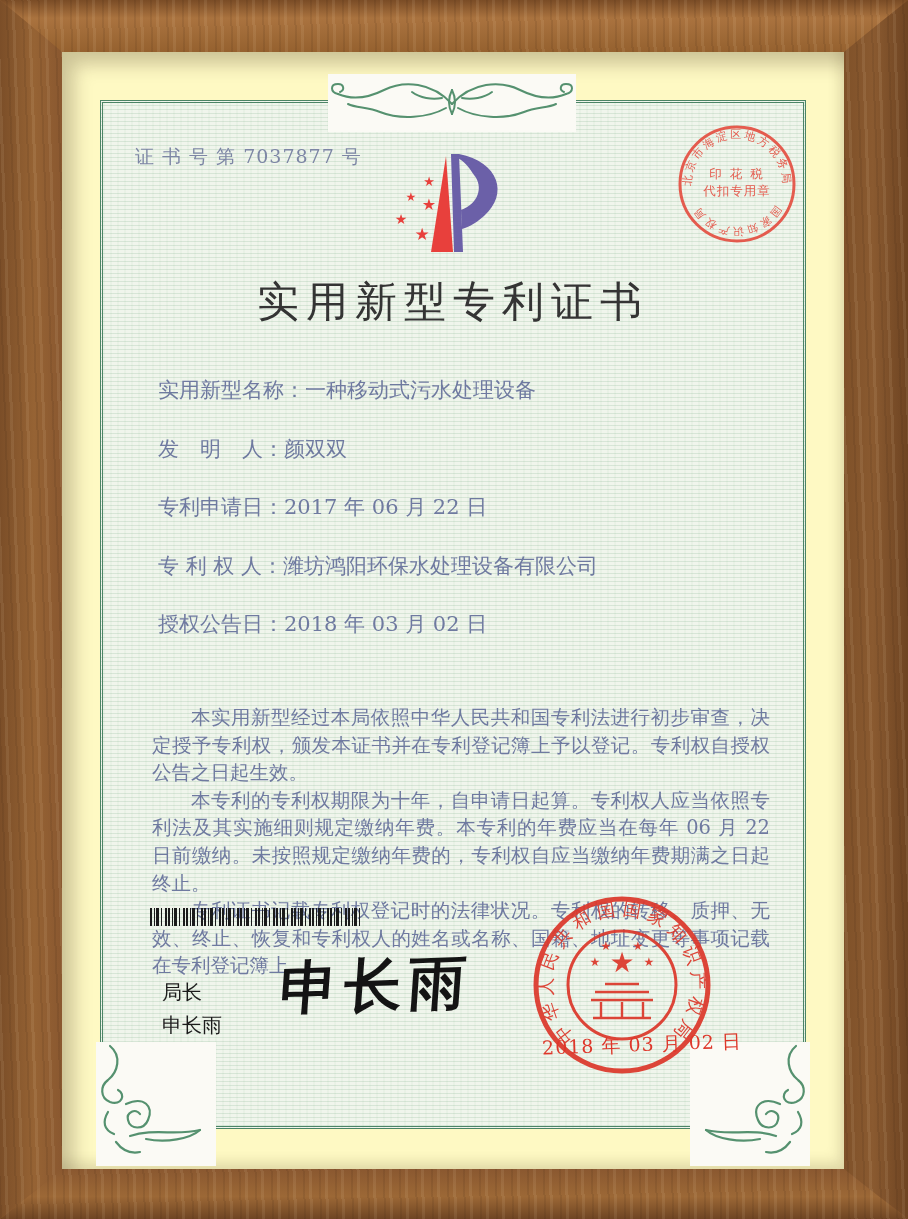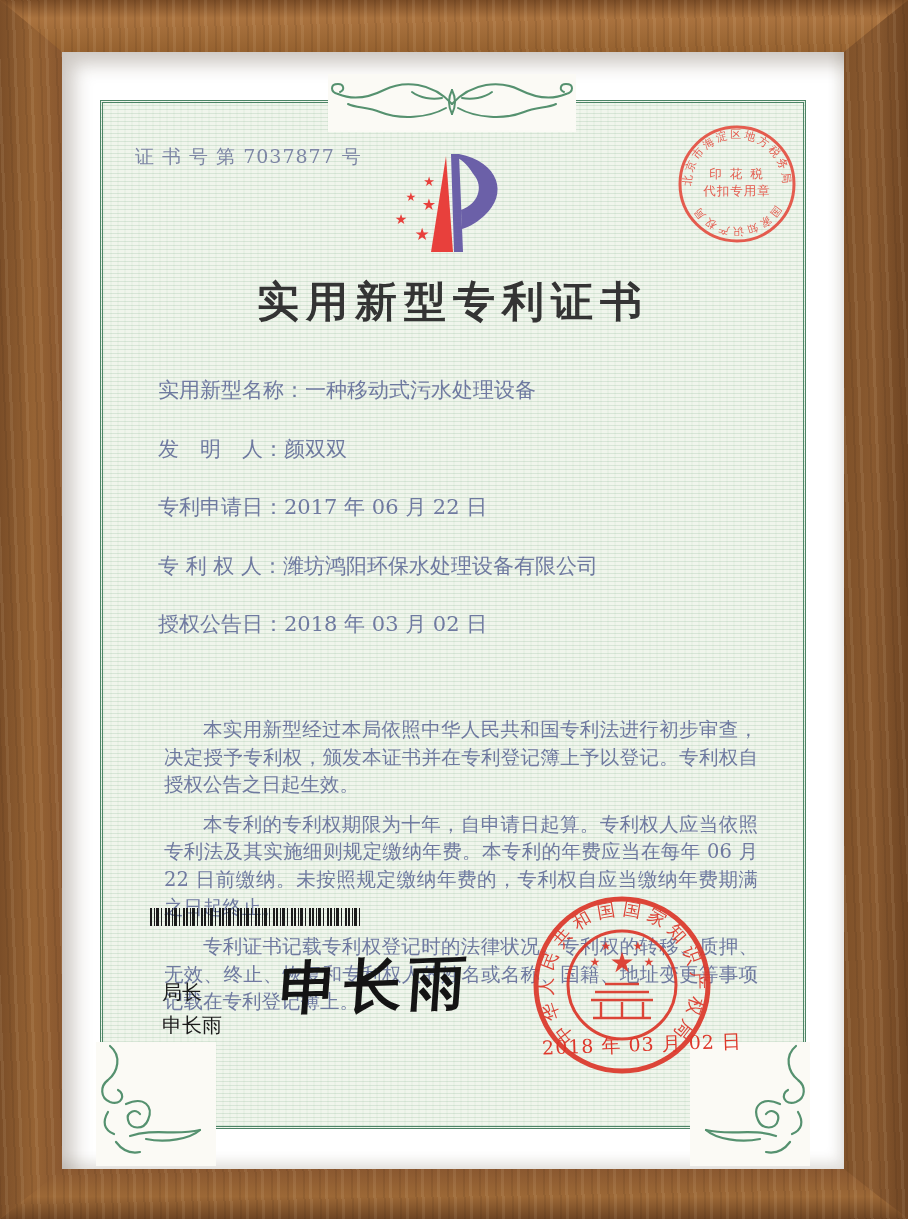--- a/index.html
+++ b/index.html
@@ -16,44 +16,44 @@
   .wood-left{left:0;top:0;width:62px;height:100%;
     background:linear-gradient(90deg,#7b4e28,#966334 55%,#8a5830);
     clip-path:polygon(0 0,100% 52px,100% calc(100% - 50px),0 100%);}
   .wood-right{right:0;top:0;width:64px;height:100%;
     background:linear-gradient(270deg,#6e4422,#8a5a30 55%,#7f5129);
     clip-path:polygon(0 52px,100% 0,100% 100%,0 calc(100% - 50px));}
   .wood-grain{position:absolute;inset:0;pointer-events:none;
     background:repeating-linear-gradient(88deg,rgba(50,28,12,.10) 0 2px,rgba(255,255,255,0) 2px 6px,
       rgba(255,232,195,.09) 6px 9px,rgba(255,255,255,0) 9px 16px);}
   
-  .paper{position:absolute;left:62px;top:52px;right:64px;bottom:50px;background:#ffffff;
+  .paper{position:absolute;left:62px;top:52px;right:64px;bottom:50px;background:#fef9c3;
     box-shadow:inset 12px 12px 18px rgba(60,40,20,.25), inset -6px -8px 12px rgba(60,40,20,.12);}
   
   .cert-inner{position:absolute;left:38px;top:48px;right:38px;bottom:40px;
     border:3px double #4c8466;
     background:#f0f5ec;
     background-image:repeating-linear-gradient(0deg,rgba(115,168,128,.20) 0 1px,rgba(0,0,0,0) 1px 4px),
       repeating-linear-gradient(90deg,rgba(140,185,150,.07) 0 2px,rgba(0,0,0,0) 2px 7px);}
   .flourish{position:absolute;background:#fbfaf5;z-index:2;}
   .flourish svg{display:block;width:100%;height:100%;}
   .fl-top{left:266px;top:22px;width:248px;height:58px;}
   .fl-bl{left:34px;top:990px;width:120px;height:124px;}
   .fl-br{right:34px;top:990px;width:120px;height:124px;transform:scaleX(-1);}
   
   .cert-no{position:absolute;left:73px;top:92px;font-size:19px;color:#7d86a5;letter-spacing:1px;z-index:3;}
   .logo{position:absolute;left:323px;top:96px;width:160px;height:120px;z-index:3;}
   .cert-title{position:absolute;left:0;width:100%;top:222px;text-align:center;font-size:42px;
-    font-weight:700;letter-spacing:7px;color:#343434;z-index:3;}
+    font-weight:400;letter-spacing:7px;color:#343434;z-index:3;}
   .fields{position:absolute;left:96px;top:325px;width:630px;z-index:3;}
   .frow{height:58.5px;font-size:21px;color:#6f7aa0;line-height:26px;}
   .frow .lbl{white-space:pre;}
   .paras{position:absolute;left:90px;top:652px;width:618px;z-index:3;
     font-size:19.5px;line-height:27.6px;color:#6f7aa0;text-align:justify;}
-  .paras p{margin:12px;text-indent:2em;}
+  .paras p{margin:0;text-indent:2em;}
   .barcode{position:absolute;left:88px;top:856px;width:212px;height:18px;z-index:3;
     background:repeating-linear-gradient(90deg,#1b1b1b 0 2px,rgba(0,0,0,0) 2px 4px,#1b1b1b 4px 5px,
       rgba(0,0,0,0) 5px 6px,#1b1b1b 6px 9px,rgba(0,0,0,0) 9px 11px,#1b1b1b 11px 12px,
       rgba(0,0,0,0) 12px 15px,#1b1b1b 15px 17px,rgba(0,0,0,0) 17px 18px);}
   .director{position:absolute;left:100px;top:924px;z-index:3;color:#1b1b1b;
     font-family:"DejaVu Sans","Liberation Sans",sans-serif;font-weight:400;font-size:20px;line-height:33px;}
   .signature{position:absolute;left:218px;top:894px;width:270px;z-index:4;font-size:58px;font-weight:700;
     color:#141414;letter-spacing:6px;transform:rotate(-2deg) skewX(-6deg);}
   .seal{position:absolute;left:465px;top:838px;width:190px;height:190px;z-index:4;opacity:.93;}
   .seal-date{position:absolute;left:475px;top:980px;width:210px;text-align:center;z-index:5;

